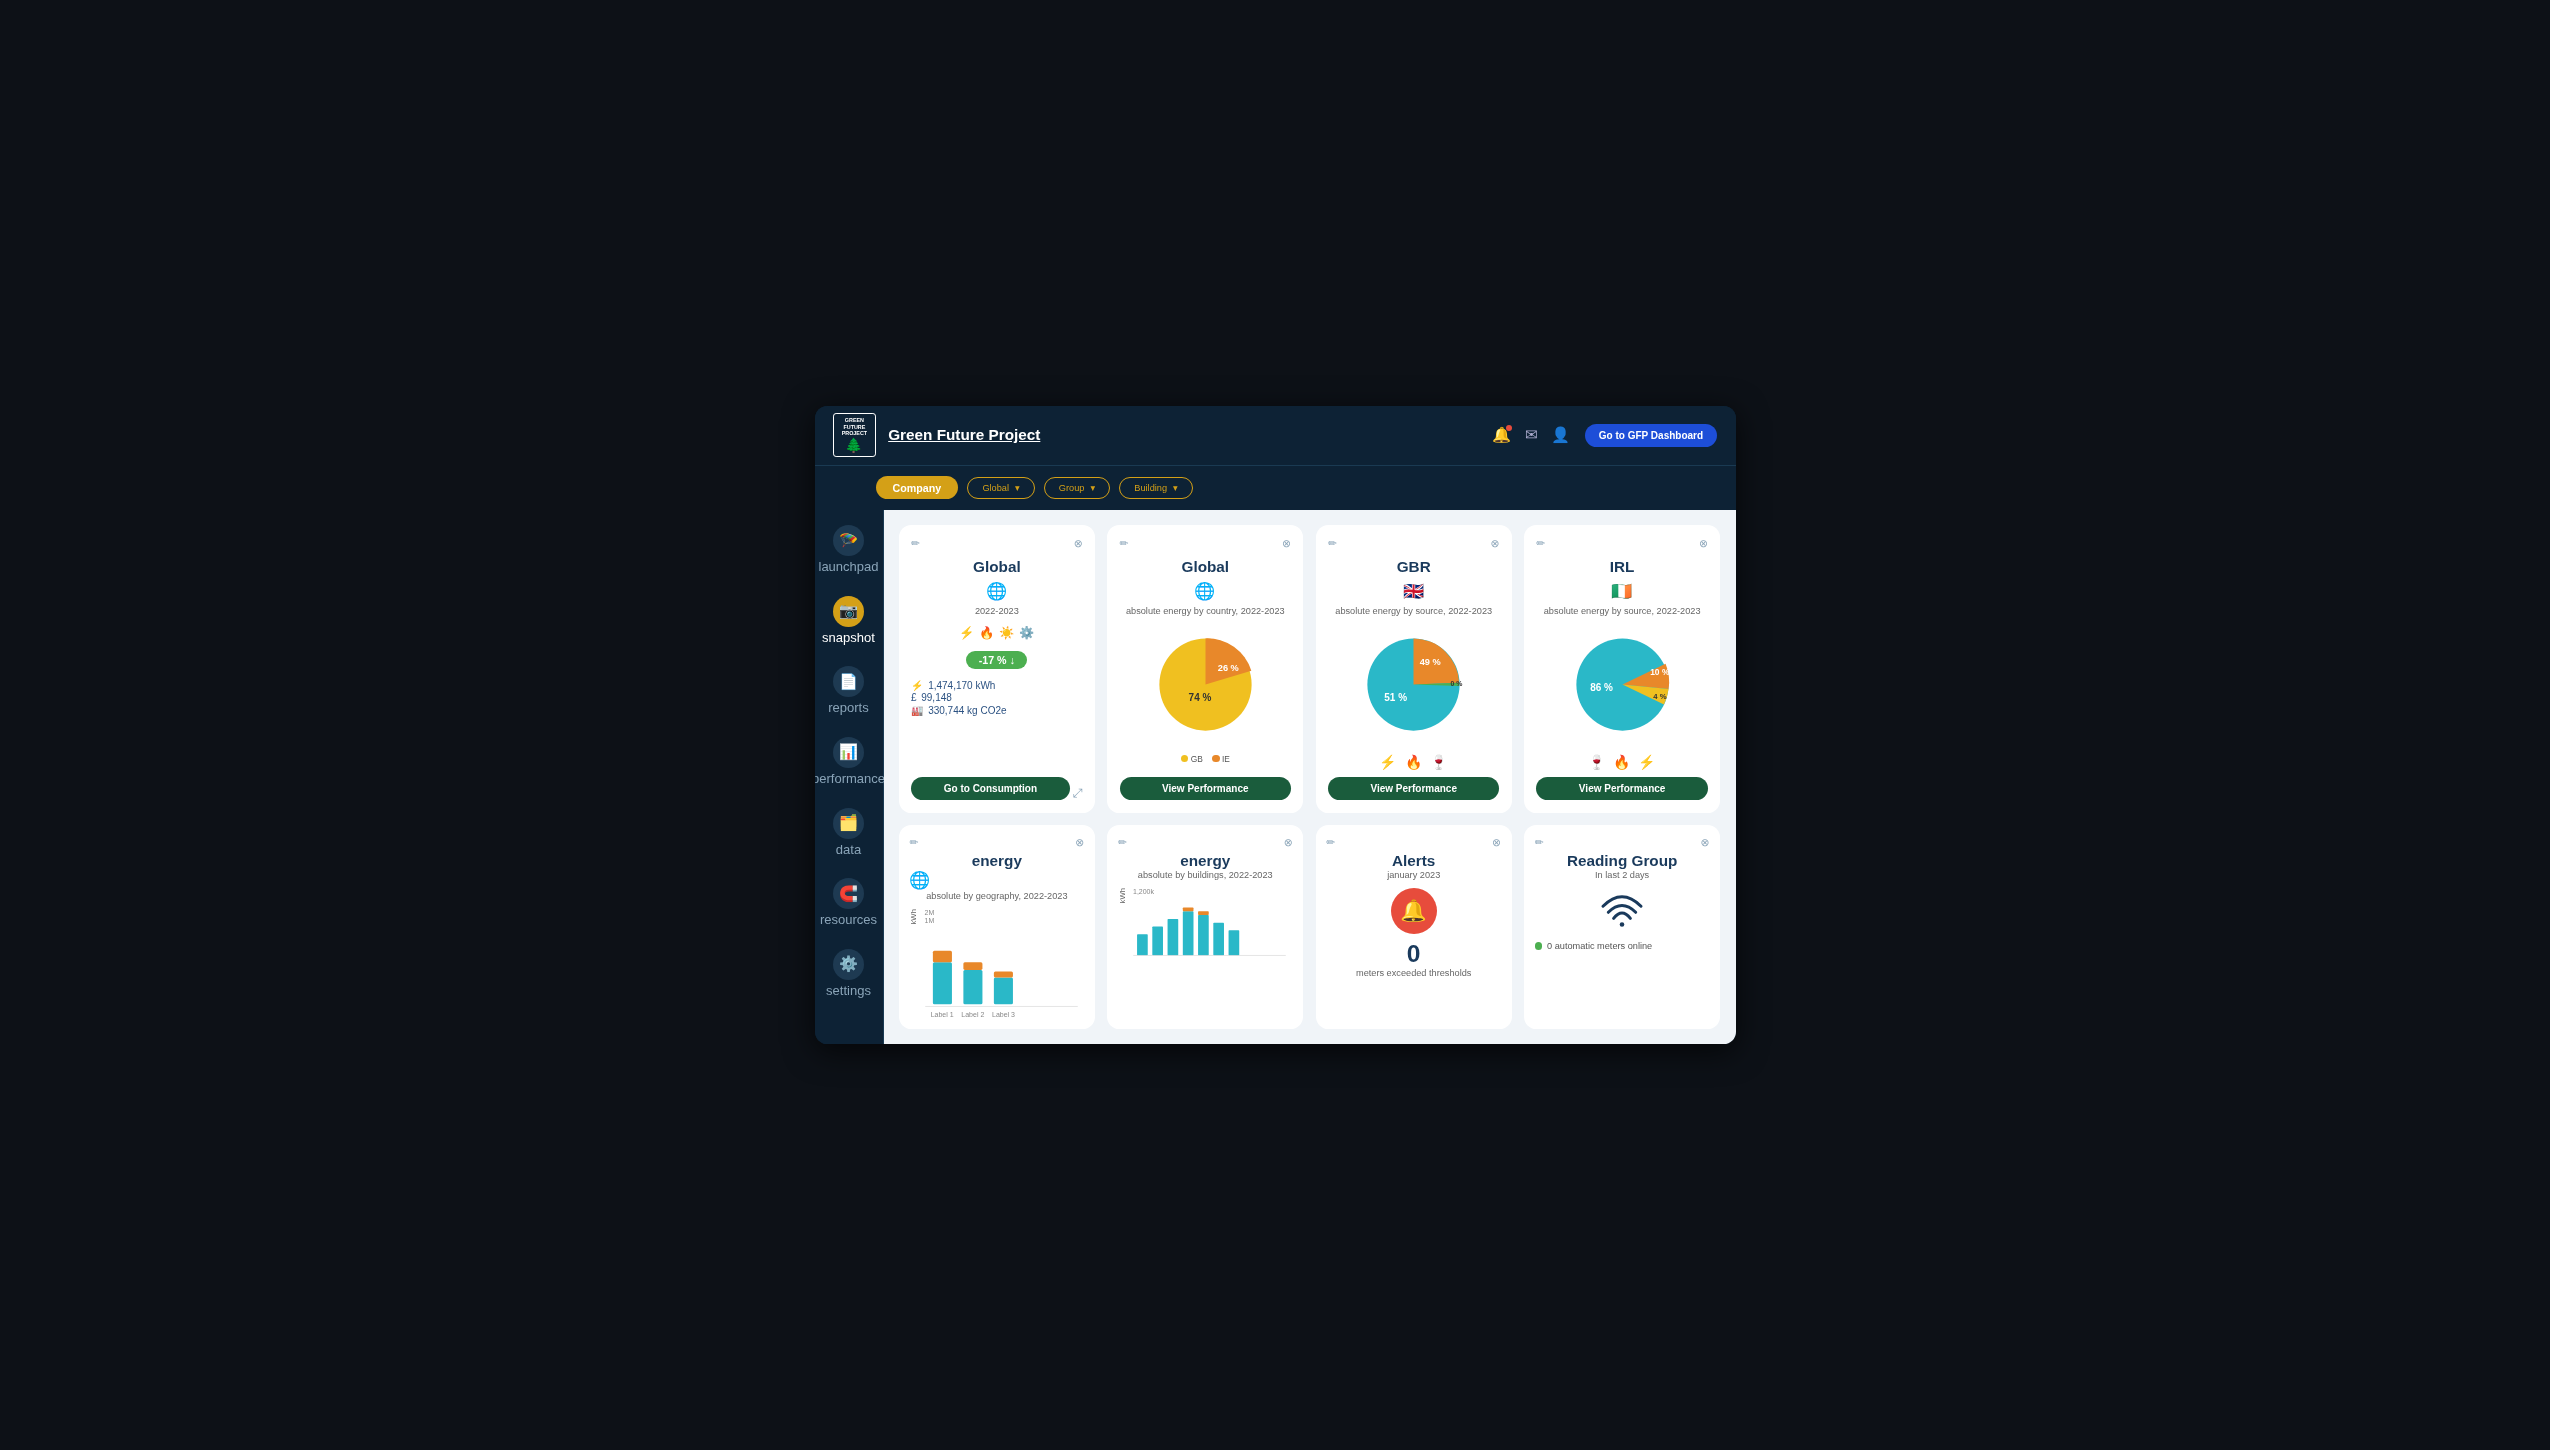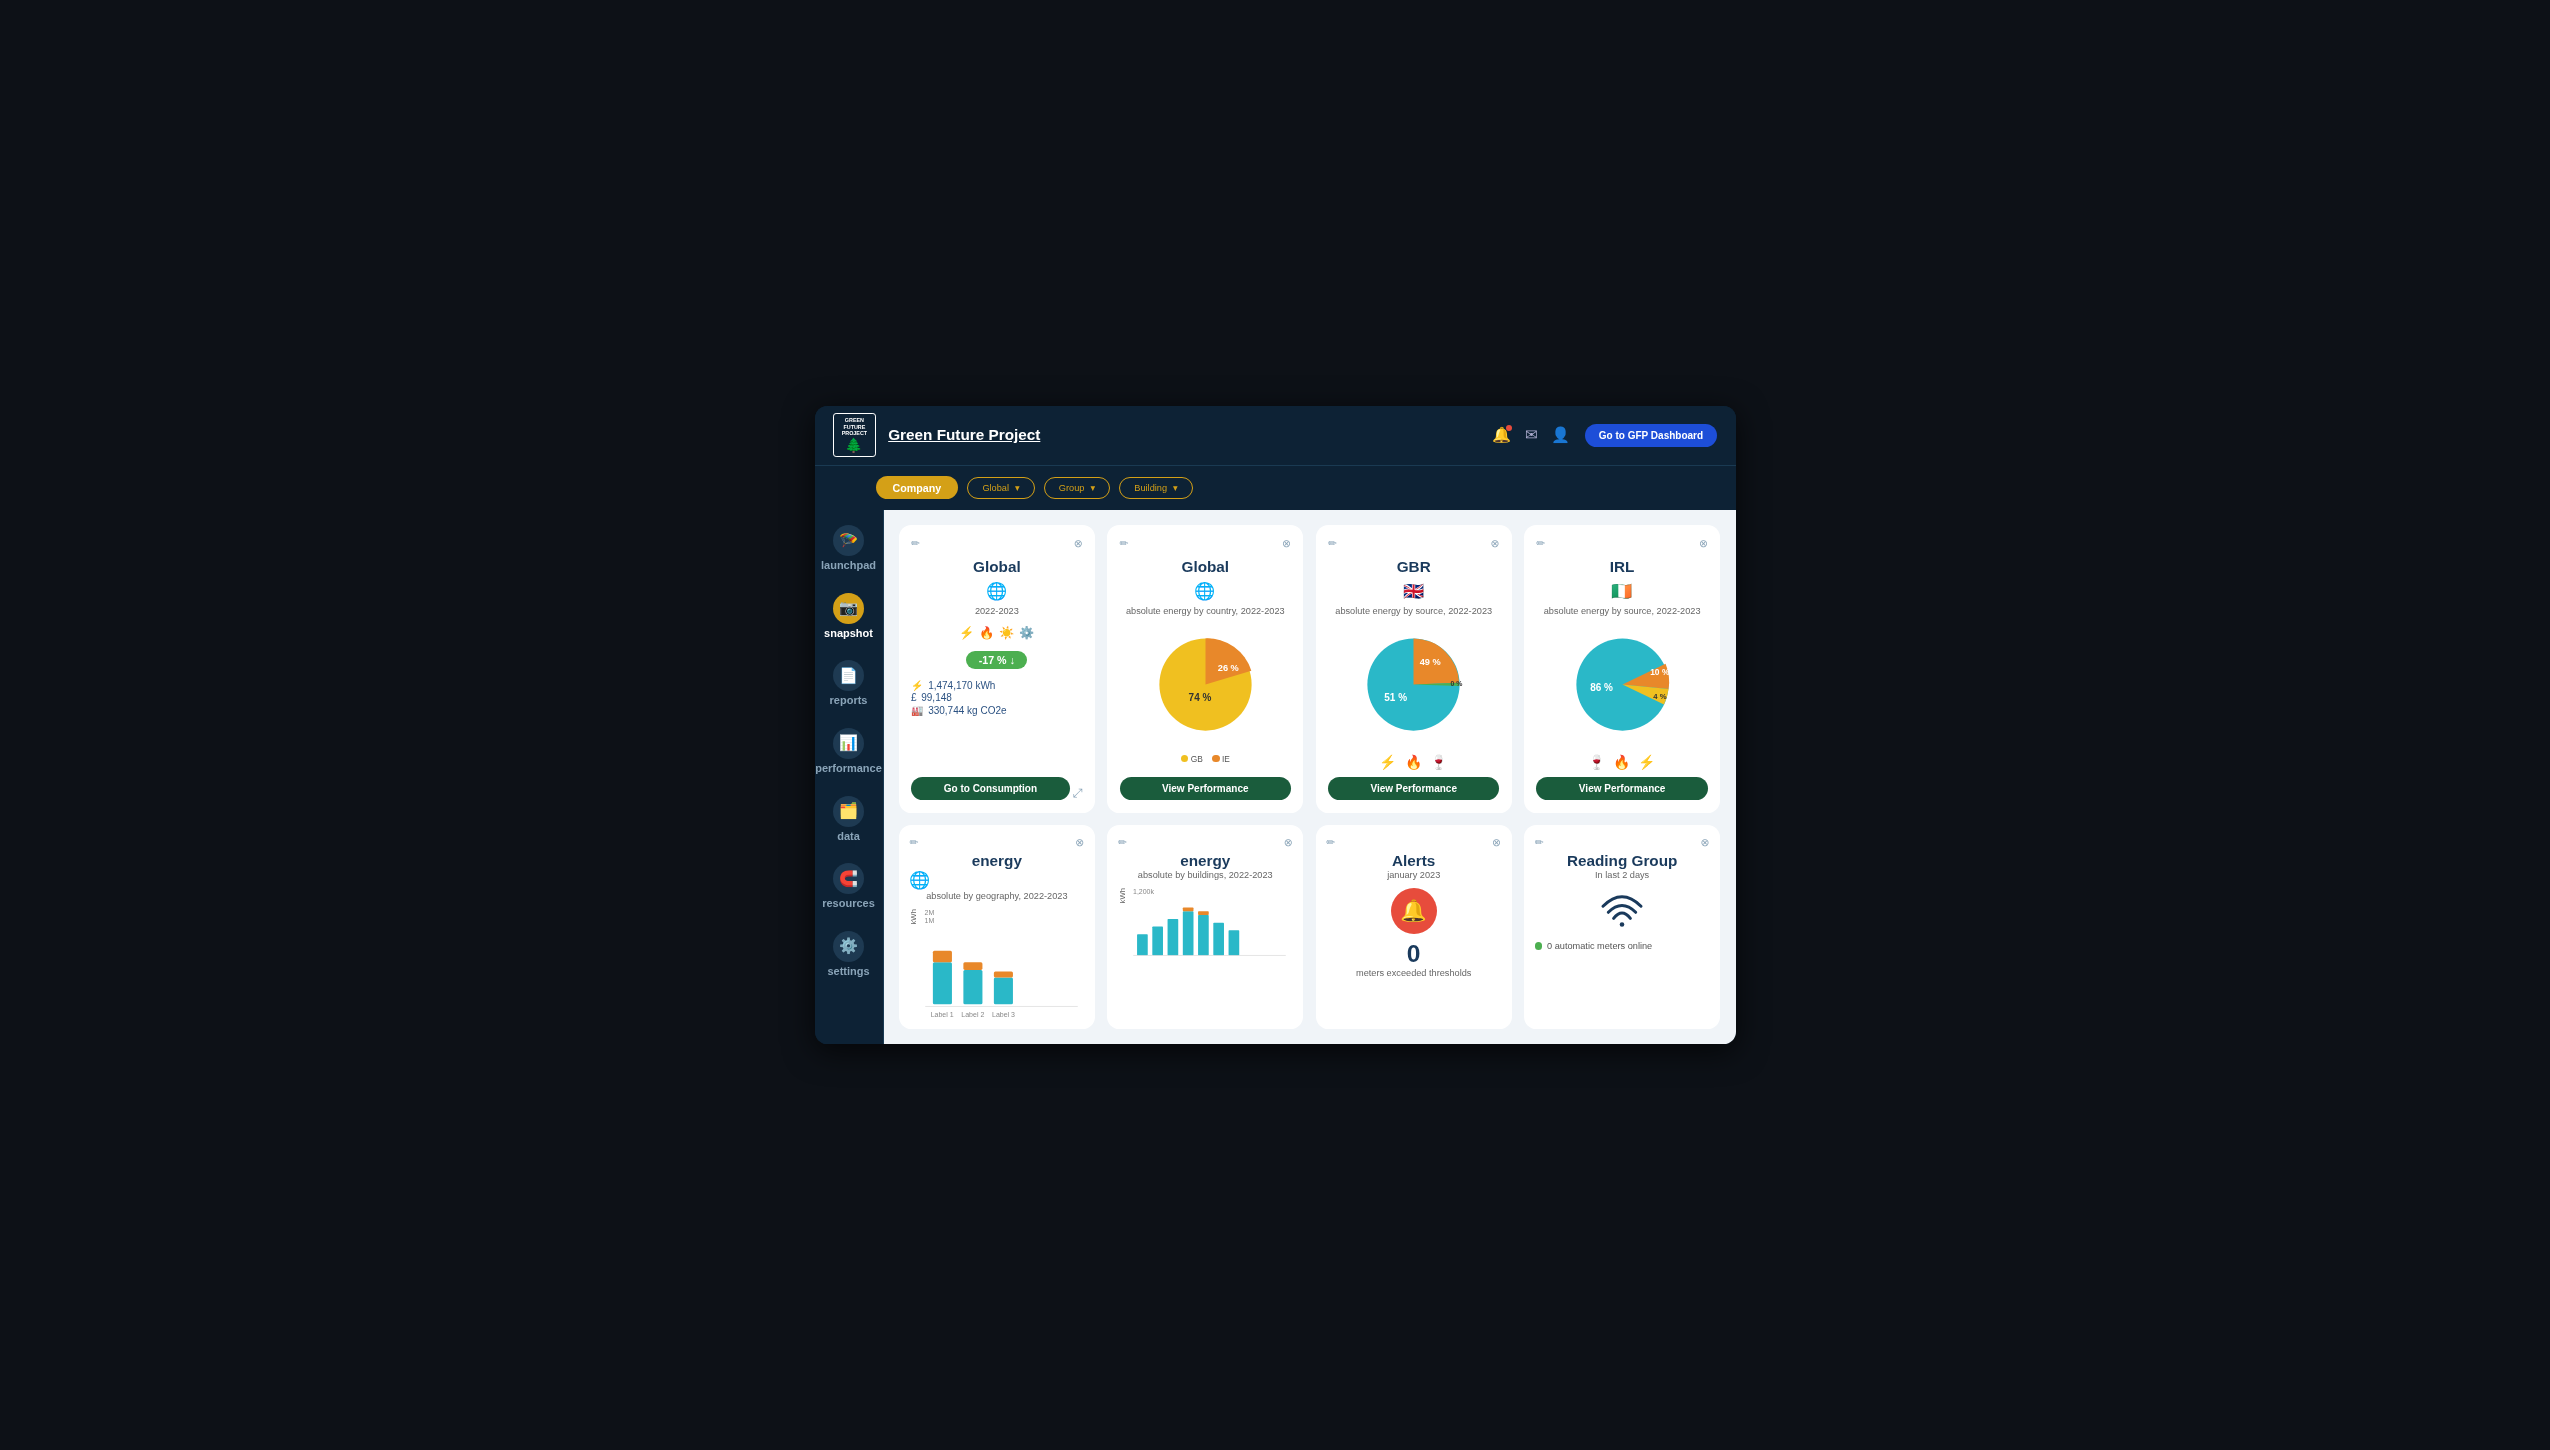--- a/index.html
+++ b/index.html
@@ -137,21 +137,21 @@
       width: 31px; height: 31px;
       border-radius: 50%;
       background: #1e3a52;
       display: flex; align-items: center; justify-content: center;
       font-size: 14px;
     }
     .sidebar-item.active .sidebar-icon-circle {
       background: #d4a017;
     }
     .sidebar-icon { font-size: 15.3px; }
-    .sidebar-label { font-size: 11px; color: #8aa4b8; font-weight: bold; }
+    .sidebar-label { font-size: 13px; color: #8aa4b8; }
     .sidebar-item.active .sidebar-label { color: #fff; }
     
     .content {
       flex: 1;
       background: #f0f4f8;
       padding: 15.3px;
       overflow-y: auto;
     }
     .cards-grid {
       display: grid;

